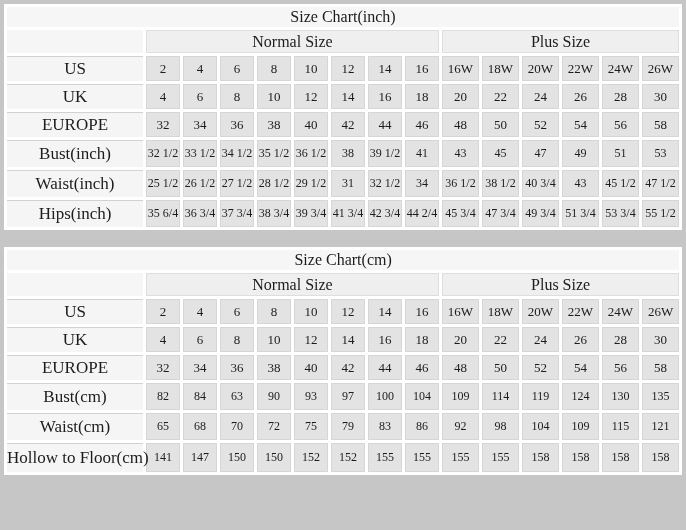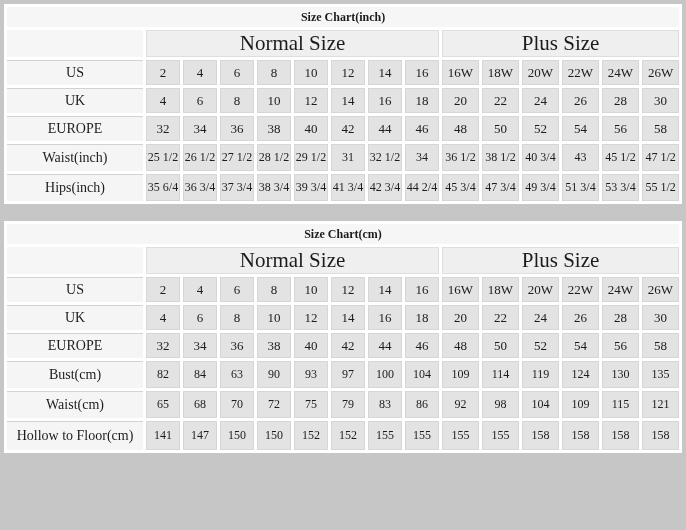--- a/index.html
+++ b/index.html
@@ -21,24 +21,24 @@
   }
   table.t-inch { margin-bottom: 17px; }
   td {
     text-align: center;
     vertical-align: middle;
     color: #1c1c1c;
     padding: 0;
     white-space: nowrap;
     overflow: visible;
   }
-  .c-title  { background: #f6f6f6; font-size: 12px; font-weight: bold; }
+  .c-title  { background: #f6f6f6; font-size: 16px; }
   .c-corner { background: #f6f6f6; }
-  .c-group  { background: #efefef; font-size: 21px; border: 1px solid #dedede; }
-  .c-label  { background: #f5f5f5; font-size: 14px; border-top: 1px solid #d2d2d2; }
+  .c-group  { background: #efefef; font-size: 16px; border: 1px solid #dedede; }
+  .c-label  { background: #f5f5f5; font-size: 17px; border-top: 1px solid #d2d2d2; }
   .c-data   { background: #e3e3e3; font-size: 12px; border: 1px solid #d6d6d6; }
   .r-size .c-data { font-size: 13px; }
   .r-title td  { height: 20px; }
   .r-group td  { height: 21px; }
   .r-size td   { height: 23px; }
   .r-meas td   { height: 25px; }
   .r-hollow td { height: 27px; }
 </style>
 </head>
 <body>
@@ -117,20 +117,37 @@
           <td class="c-data">44</td>
           <td class="c-data">46</td>
           <td class="c-data">48</td>
           <td class="c-data">50</td>
           <td class="c-data">52</td>
           <td class="c-data">54</td>
           <td class="c-data">56</td>
           <td class="c-data">58</td>
         </tr>
         <tr class="r-meas">
+          <td class="c-label">Bust(inch)</td>
+          <td class="c-data">32 1/2</td>
+          <td class="c-data">33 1/2</td>
+          <td class="c-data">34 1/2</td>
+          <td class="c-data">35 1/2</td>
+          <td class="c-data">36 1/2</td>
+          <td class="c-data">38</td>
+          <td class="c-data">39 1/2</td>
+          <td class="c-data">41</td>
+          <td class="c-data">43</td>
+          <td class="c-data">45</td>
+          <td class="c-data">47</td>
+          <td class="c-data">49</td>
+          <td class="c-data">51</td>
+          <td class="c-data">53</td>
+        </tr>
+        <tr class="r-meas">
           <td class="c-label">Waist(inch)</td>
           <td class="c-data">25 1/2</td>
           <td class="c-data">26 1/2</td>
           <td class="c-data">27 1/2</td>
           <td class="c-data">28 1/2</td>
           <td class="c-data">29 1/2</td>
           <td class="c-data">31</td>
           <td class="c-data">32 1/2</td>
           <td class="c-data">34</td>
           <td class="c-data">36 1/2</td>

